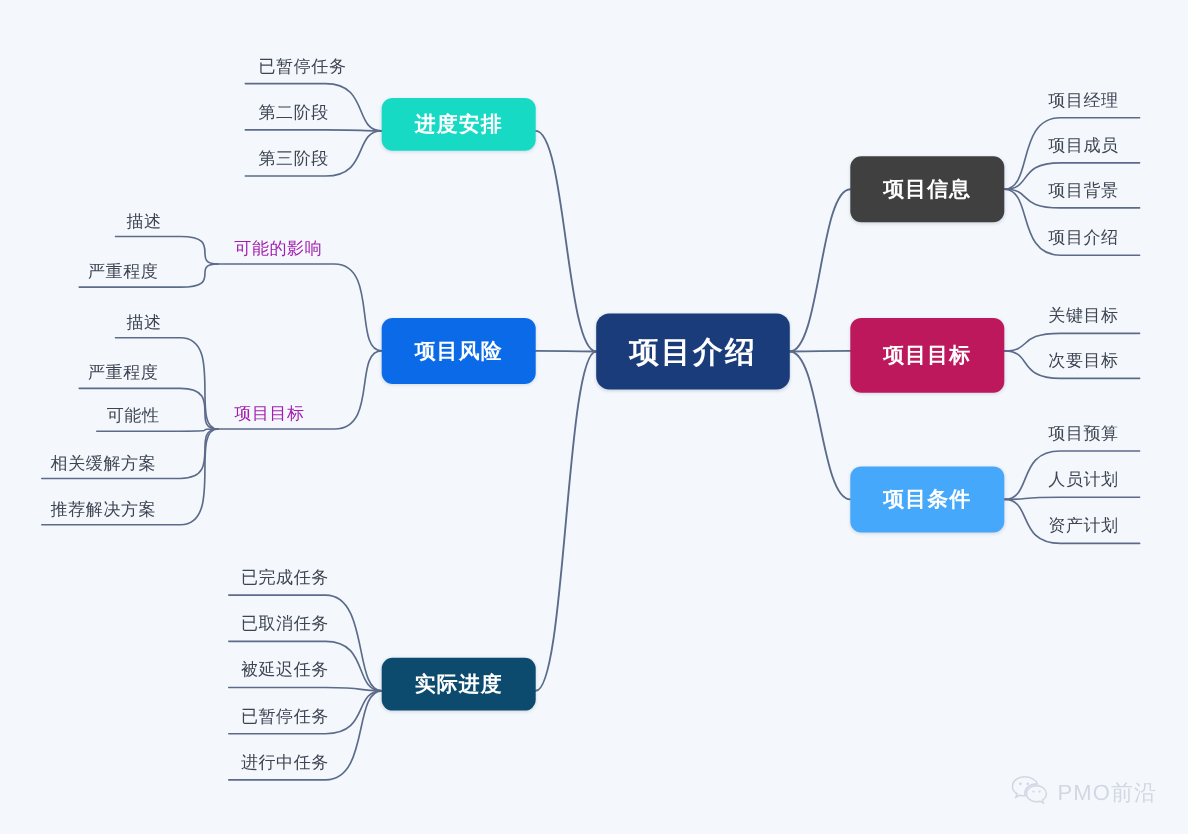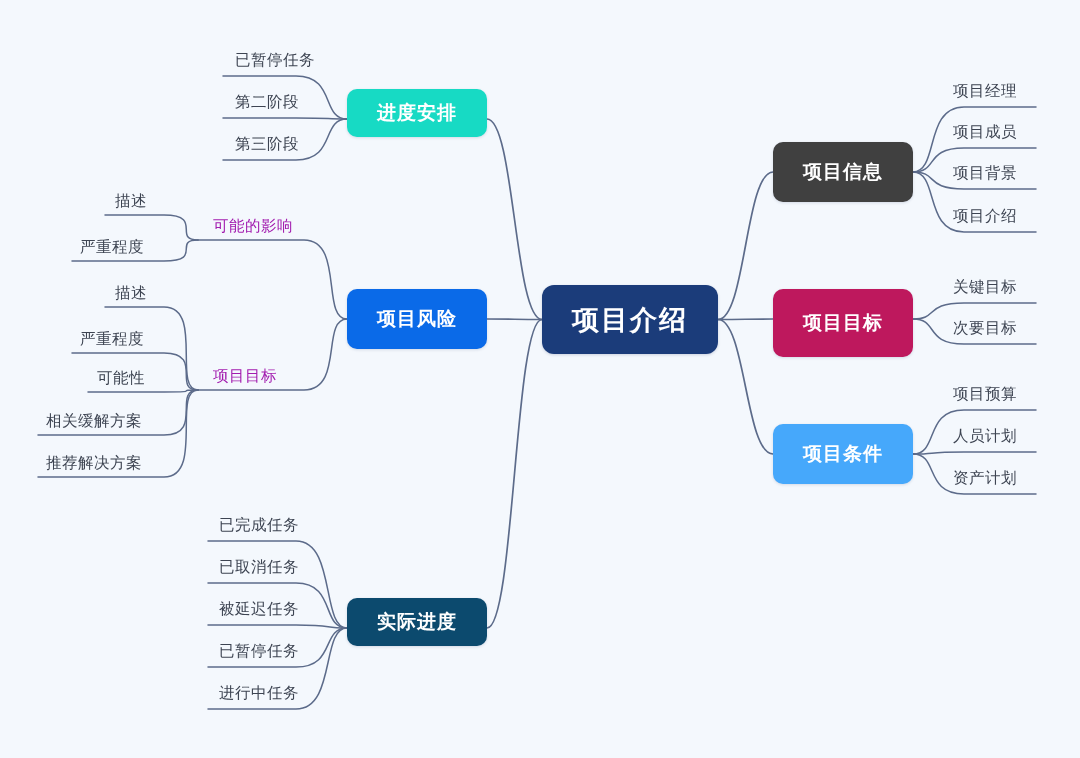--- a/index.html
+++ b/index.html
@@ -149,13 +149,26 @@
       <div class="leaf" style="left: 953px; top: 206px;">项目介绍</div>
       <div class="node branch" style="left: 773px; top: 289px; width: 140px; height: 68px; background: #be185d;">项目目标</div>
       <div class="leaf" style="left: 953px; top: 277px;">关键目标</div>
       <div class="leaf" style="left: 953px; top: 318px;">次要目标</div>
       <div class="node branch" style="left: 773px; top: 424px; width: 140px; height: 60px; background: rgb(70, 168, 251);">项目条件</div>
       <div class="leaf" style="left: 953px; top: 384px;">项目预算</div>
       <div class="leaf" style="left: 953px; top: 426px;">人员计划</div>
       <div class="leaf" style="left: 953px; top: 468px;">资产计划</div>
     </div>
 
+  <div id="watermark">
+    <span>
+      <svg width="34" height="26" viewBox="0 0 34 26" xmlns="http://www.w3.org/2000/svg">
+        <path d="M12.2 1.2C6.2 1.2 1.4 5.1 1.4 9.9c0 2.7 1.6 5.1 4.1 6.7l-1 3.1 3.6-1.8c1.2.35 2.5.55 3.9.55.35 0 .7-.01 1.04-.04-.25-.73-.38-1.5-.38-2.29 0-4.7 4.6-8.5 10.3-8.5.38 0 .75.02 1.12.06C22.9 4 18.1 1.2 12.2 1.2z" fill="none" stroke="#9aa6bb" stroke-width="1.4"></path>
+        <circle cx="8.6" cy="7.6" r="1.25" fill="#9aa6bb"></circle>
+        <circle cx="15.3" cy="7.6" r="1.25" fill="#9aa6bb"></circle>
+        <path d="M23.3 9.2c-5 0-9.1 3.3-9.1 7.3 0 4.1 4.1 7.4 9.1 7.4 1.1 0 2.15-.16 3.12-.45l3.05 1.5-.85-2.63c2.16-1.36 3.6-3.47 3.6-5.82 0-4-4.05-7.3-8.92-7.3z" fill="none" stroke="#9aa6bb" stroke-width="1.4"></path>
+        <circle cx="20.5" cy="14.6" r="1.05" fill="#9aa6bb"></circle>
+        <circle cx="26.1" cy="14.6" r="1.05" fill="#9aa6bb"></circle>
+      </svg>
+    </span>
+    <span class="wm-text">PMO前沿</span>
+  </div>
 </div>
 
 </body></html>

